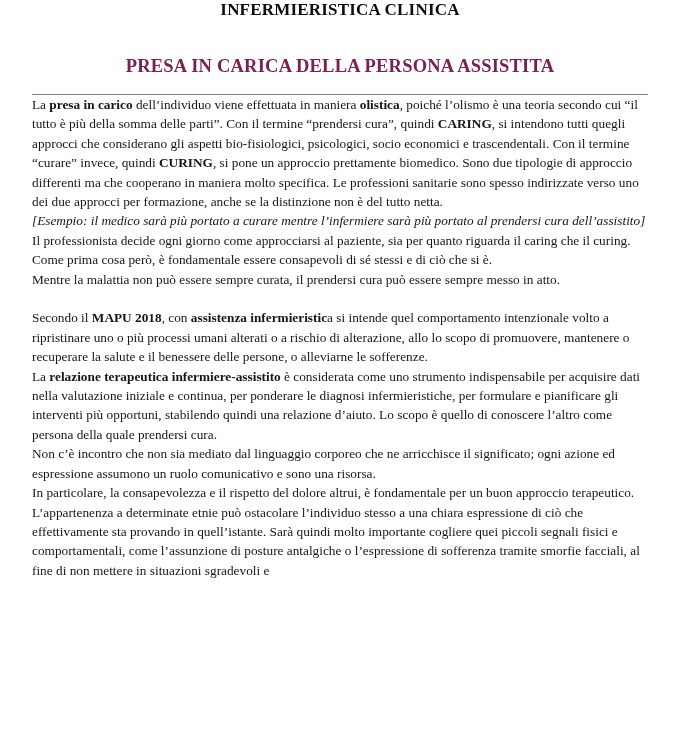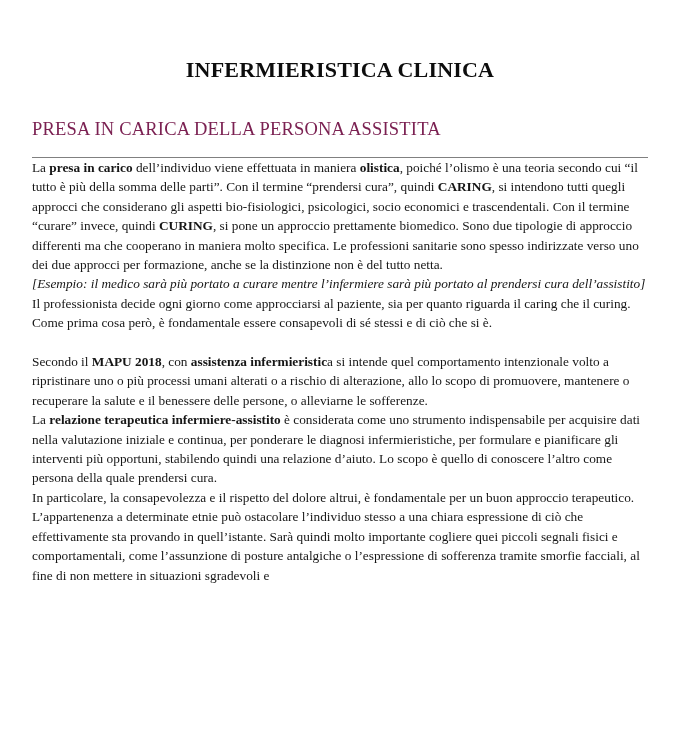--- a/index.html
+++ b/index.html
@@ -10,32 +10,31 @@
     color: var(--body-color, #161616);
     overflow: hidden;
   }
   .page {
     width: 680px;
     height: 755px;
     padding: 0 32px;
     background: var(--bg-color, #ffffff);
   }
   .doc-title {
-    padding-top: 24px;
-    font-size: 22px;
+    font-size: 17px;
     font-weight: bold;
     text-align: center;
     color: var(--title-color, #0d0d0d);
     letter-spacing: 0.2px;
-    margin-top: 33px;
   }
   .doc-subtitle {
     margin-top: 36px;
     font-size: 18.5px;
-    font-weight: normal;
+    font-weight: bold;
+    text-align: center;
     color: var(--subtitle-color, #7b2152);
     letter-spacing: 0.2px;
   }
   .divider {
     border: none;
     border-top: 1px solid var(--divider-color, #808080);
     margin-top: 17px;
     height: 0;
   }
   .body-text {
@@ -55,17 +54,19 @@
   <div class="doc-title">INFERMIERISTICA CLINICA</div>
 
   <div class="doc-subtitle">PRESA IN CARICA DELLA PERSONA ASSISTITA</div>
 
   <hr class="divider">
 
   <div class="body-text">
       <p class="block"><span>La </span><span class="run-b">presa in carico</span><span> dell’individuo viene effettuata in maniera </span><span class="run-b">olistica</span><span>, poiché l’olismo è una teoria secondo cui “il tutto è più della somma delle parti”. Con il termine “prendersi cura”, quindi </span><span class="run-b">CARING</span><span>, si intendono tutti quegli approcci che considerano gli aspetti bio-fisiologici, psicologici, socio economici e trascendentali. Con il termine “curare” invece, quindi </span><span class="run-b">CURING</span><span>, si pone un approccio prettamente biomedico. Sono due tipologie di approccio differenti ma che cooperano in maniera molto specifica. Le professioni sanitarie sono spesso indirizzate verso uno dei due approcci per formazione, anche se la distinzione non è del tutto netta.</span></p>
       <p class="block"><span class="run-i">[Esempio: il medico sarà più portato a curare mentre l’infermiere sarà più portato al prendersi cura dell’assistito]</span></p>
       <p class="block"><span>Il professionista decide ogni giorno come approcciarsi al paziente, sia per quanto riguarda il caring che il curing. Come prima cosa però, è fondamentale essere consapevoli di sé stessi e di ciò che si è.</span></p>
+      <p class="block"><span>Mentre la malattia non può essere sempre curata, il prendersi cura può essere sempre messo in atto.</span></p>
       <p class="block gap"><span>Secondo il </span><span class="run-b">MAPU 2018</span><span>, con </span><span class="run-b">assistenza infermieristic</span><span>a si intende quel comportamento intenzionale volto a ripristinare uno o più processi umani alterati o a rischio di alterazione, allo lo scopo di promuovere, mantenere o recuperare la salute e il benessere delle persone, o alleviarne le sofferenze.</span></p>
       <p class="block"><span>La </span><span class="run-b">relazione terapeutica infermiere-assistito</span><span> è considerata come uno strumento indispensabile per acquisire dati nella valutazione iniziale e continua, per ponderare le diagnosi infermieristiche, per formulare e pianificare gli interventi più opportuni, stabilendo quindi una relazione d’aiuto. Lo scopo è quello di conoscere l’altro come persona della quale prendersi cura.</span></p>
+      <p class="block"><span>Non c’è incontro che non sia mediato dal linguaggio corporeo che ne arricchisce il significato; ogni azione ed espressione assumono un ruolo comunicativo e sono una risorsa.</span></p>
       <p class="block"><span>In particolare, la consapevolezza e il rispetto del dolore altrui, è fondamentale per un buon approccio terapeutico. L’appartenenza a determinate etnie può ostacolare l’individuo stesso a una chiara espressione di ciò che effettivamente sta provando in quell’istante. Sarà quindi molto importante cogliere quei piccoli segnali fisici e comportamentali, come l’assunzione di posture antalgiche o l’espressione di sofferenza tramite smorfie facciali, al fine di non mettere in situazioni sgradevoli e</span></p>
     </div>
 </div>
 
 </body></html>

